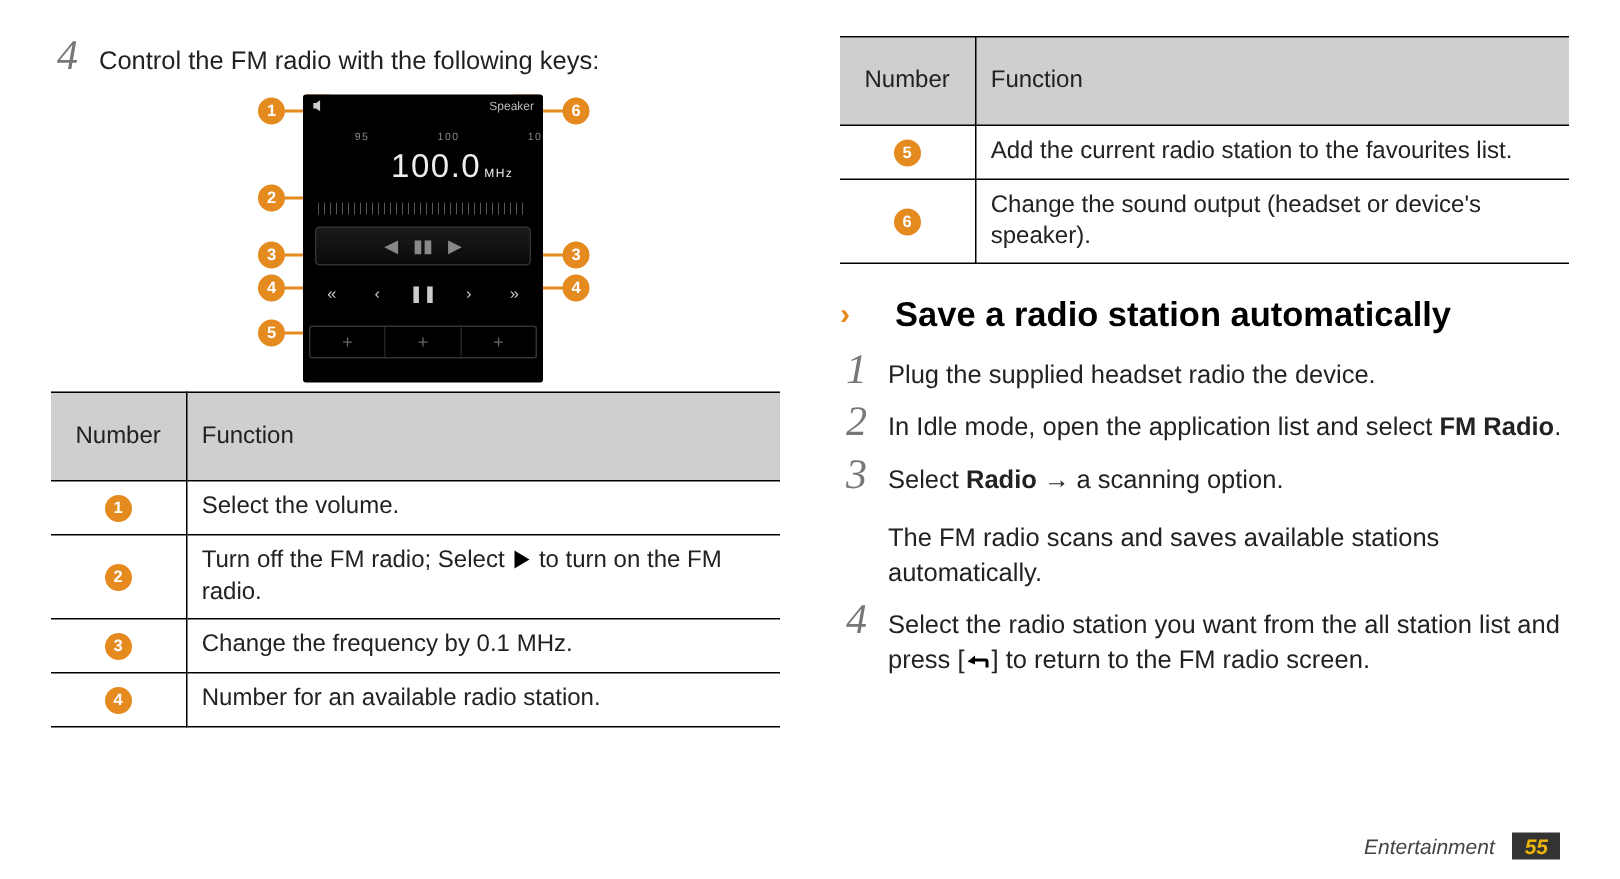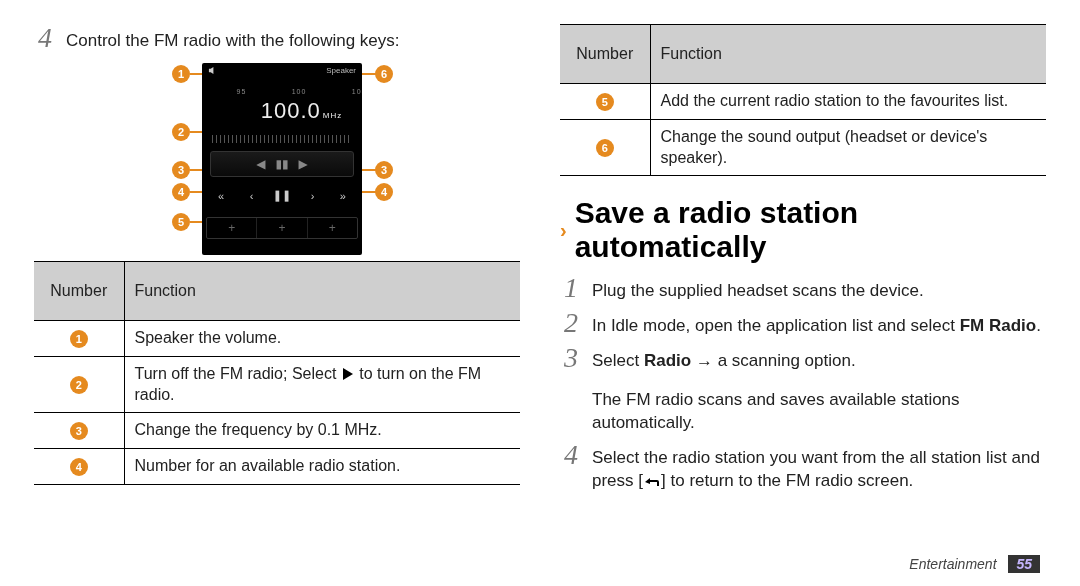--- a/index.html
+++ b/index.html
@@ -38,28 +38,28 @@
   .badge { width:18px; height:18px; border-radius:50%; background:#e58a1f; color:#fff; font-size:11px; font-weight:bold; display:inline-flex; align-items:center; justify-content:center; position:absolute; }
 
   table.fn { width: 100%; border-collapse: collapse; font-size: 16px; }
   table.fn th { background: #cfcfcf; font-weight: normal; text-align: left; padding: 20px 10px; border-top:1px solid #000; border-bottom:1px solid #000; }
   table.fn th:first-child, table.fn td:first-child { border-right:1px solid #000; width: 90px; text-align: center; }
   table.fn td { padding: 7px 10px; border-bottom:1px solid #000; vertical-align: middle; line-height:1.3; }
   .tbadge { width:18px; height:18px; border-radius:50%; background:#e58a1f; color:#fff; font-size:11px; font-weight:bold; display:inline-flex; align-items:center; justify-content:center; }
 
   .section-head { display:flex; align-items:center; gap:8px; margin: 20px 0 10px 0; }
   .section-head .chev { color:#e58a1f; font-size:20px; font-weight:bold; line-height:1; }
-  .section-head h2 { font-size:30px; font-weight:700; color:#000; }
+  .section-head h2 { font-size:23px; font-weight:700; color:#000;margin-left:22px; }
 
   .inline-icon { display:inline-block; vertical-align:-2px; }
   .play-tri { width:0; height:0; border-left:10px solid #000; border-top:6px solid transparent; border-bottom:6px solid transparent; display:inline-block; vertical-align:-1px; margin:0 2px; }
 
   .footer { position:absolute; right:40px; bottom:14px; font-size:14px; }
   .footer .sec { font-style: italic; color:#444; margin-right:8px; }
-  .footer .pg { background:#333; color:#c4b5fd; padding:1px 8px; font-weight:600; font-style: italic; }
+  .footer .pg { background:#333; color:#eab308; padding:1px 8px; font-weight:600; font-style: italic; }
 
   b { font-weight:700; }
 </style>
 </head>
 <body>
 
 <div class="page">
 
   <div class="col col-left">
 
@@ -129,21 +129,21 @@
     </div>
 
     <table class="fn">
       <tbody>
           <tr>
         <th>Number</th>
         <th>Function</th>
       </tr>
       <tr>
         <td><span class="tbadge">1</span></td>
-        <td>Speaker the volume.</td>
+        <td>Select the volume.</td>
       </tr>
       <tr>
         <td><span class="tbadge">2</span></td>
         <td><span>Turn off the FM radio; Select </span><span class="play-tri"></span><span> to turn on the FM radio.</span></td>
       </tr>
       <tr>
         <td><span class="tbadge">3</span></td>
         <td>Change the frequency by 0.1 MHz.</td>
       </tr>
       <tr>
@@ -173,21 +173,21 @@
     </tbody>
       </table>
 
     <div class="section-head">
       <span class="chev">›</span>
       <h2>Save a radio station automatically</h2>
     </div>
 
     <div class="step">
       <div class="step-num">1</div>
-      <div class="step-body">Plug the supplied headset scans the device.</div>
+      <div class="step-body">Plug the supplied headset radio the device.</div>
     </div>
 
     <div class="step">
       <div class="step-num">2</div>
       <div class="step-body"><span>In Idle mode, open the application list and select </span><b>FM Radio</b><span>.</span></div>
     </div>
 
     <div class="step">
       <div class="step-num">3</div>
       <div class="step-body">

